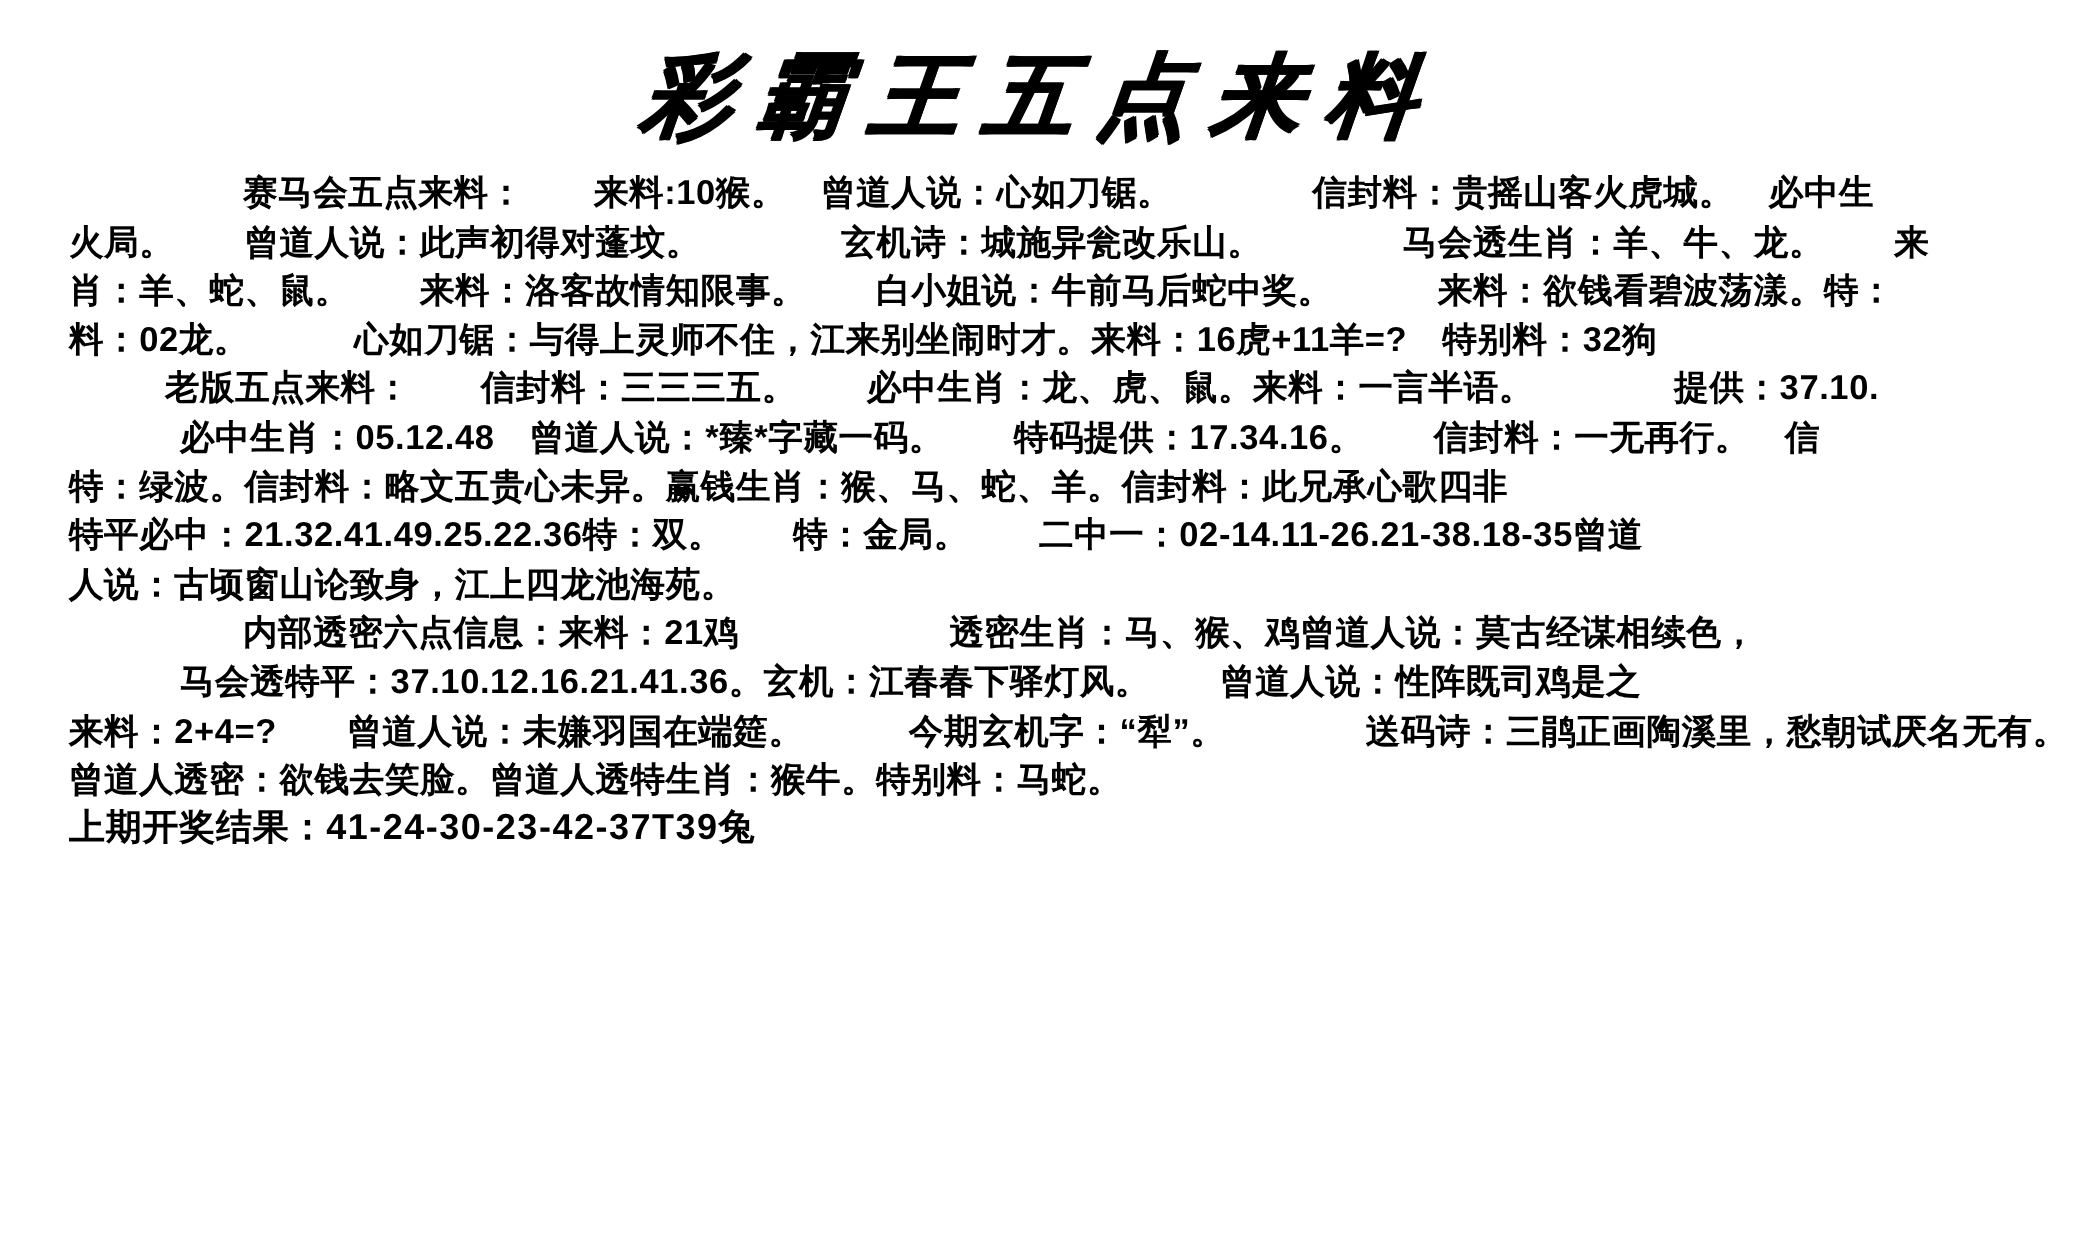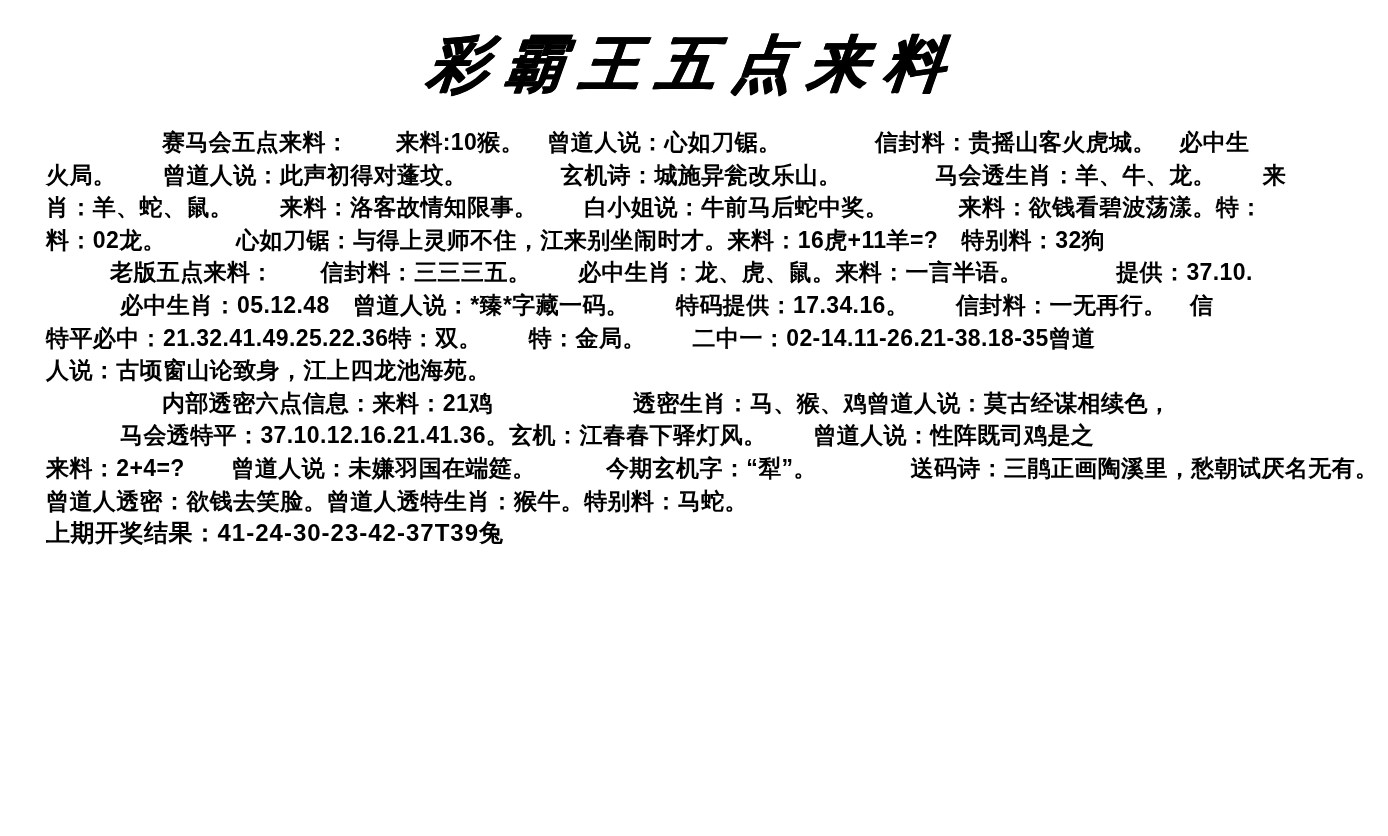--- a/index.html
+++ b/index.html
@@ -24,21 +24,21 @@
     text-shadow:1.5px 0 #000,0 1px #000,1px 1px #000;
     white-space:nowrap;
   }
   .content{
     padding:0 40px 0 46px;
     font-size:23px;
     line-height:32.6px;
     letter-spacing:0.4px;
   }
   .para{white-space:nowrap;}
-  .sec1{margin-top:22px;}
+  .sec1{margin-top:8px;}
   .sec2{}
   .sec3{}
   .sec4{margin-top:53px;}
   .line{white-space:nowrap;}
   .ind-a{padding-left:116px;}
   .ind-b{padding-left:64px;}
   .ind-c{padding-left:74px;}
   .ind-d{padding-left:110px;}
   .footer{
     text-align:left;
@@ -61,20 +61,21 @@
     <div class="para sec1">
       <div class="line ind-a">赛马会五点来料：　　来料:10猴。　曾道人说：心如刀锯。　　　　信封料：贵摇山客火虎城。　必中生</div>
       <div class="line">火局。　　曾道人说：此声初得对蓬坟。　　　　玄机诗：城施异瓮改乐山。　　　　马会透生肖：羊、牛、龙。　　来</div>
       <div class="line">肖：羊、蛇、鼠。　　来料：洛客故情知限事。　　白小姐说：牛前马后蛇中奖。　　　来料：欲钱看碧波荡漾。特：</div>
       <div class="line">料：02龙。　　　心如刀锯：与得上灵师不住，江来别坐闹时才。来料：16虎+11羊=?　特别料：32狗</div>
     </div>
 
     <div class="para sec2">
       <div class="line ind-b">老版五点来料：　　信封料：三三三五。　　必中生肖：龙、虎、鼠。来料：一言半语。　　　　提供：37.10.</div>
       <div class="line ind-c">必中生肖：05.12.48　曾道人说：*臻*字藏一码。　　特码提供：17.34.16。　　信封料：一无再行。　信</div>
+      <div class="line">特：绿波。信封料：略文五贵心未异。赢钱生肖：猴、马、蛇、羊。信封料：此兄承心歌四非</div>
       <div class="line">特平必中：21.32.41.49.25.22.36特：双。　　特：金局。　　二中一：02-14.11-26.21-38.18-35曾道</div>
       <div class="line">人说：古顷窗山论致身，江上四龙池海苑。</div>
     </div>
 
     <div class="para sec3">
       <div class="line ind-a">内部透密六点信息：来料：21鸡　　　　　　透密生肖：马、猴、鸡曾道人说：莫古经谋相续色，</div>
       <div class="line ind-c">马会透特平：37.10.12.16.21.41.36。玄机：江春春下驿灯风。　　曾道人说：性阵既司鸡是之</div>
       <div class="line">来料：2+4=?　　曾道人说：未嫌羽国在端筵。　　　今期玄机字：“犁”。　　　　送码诗：三鹃正画陶溪里，愁朝试厌名无有。</div>
       <div class="line">曾道人透密：欲钱去笑脸。曾道人透特生肖：猴牛。特别料：马蛇。</div>
     </div>

